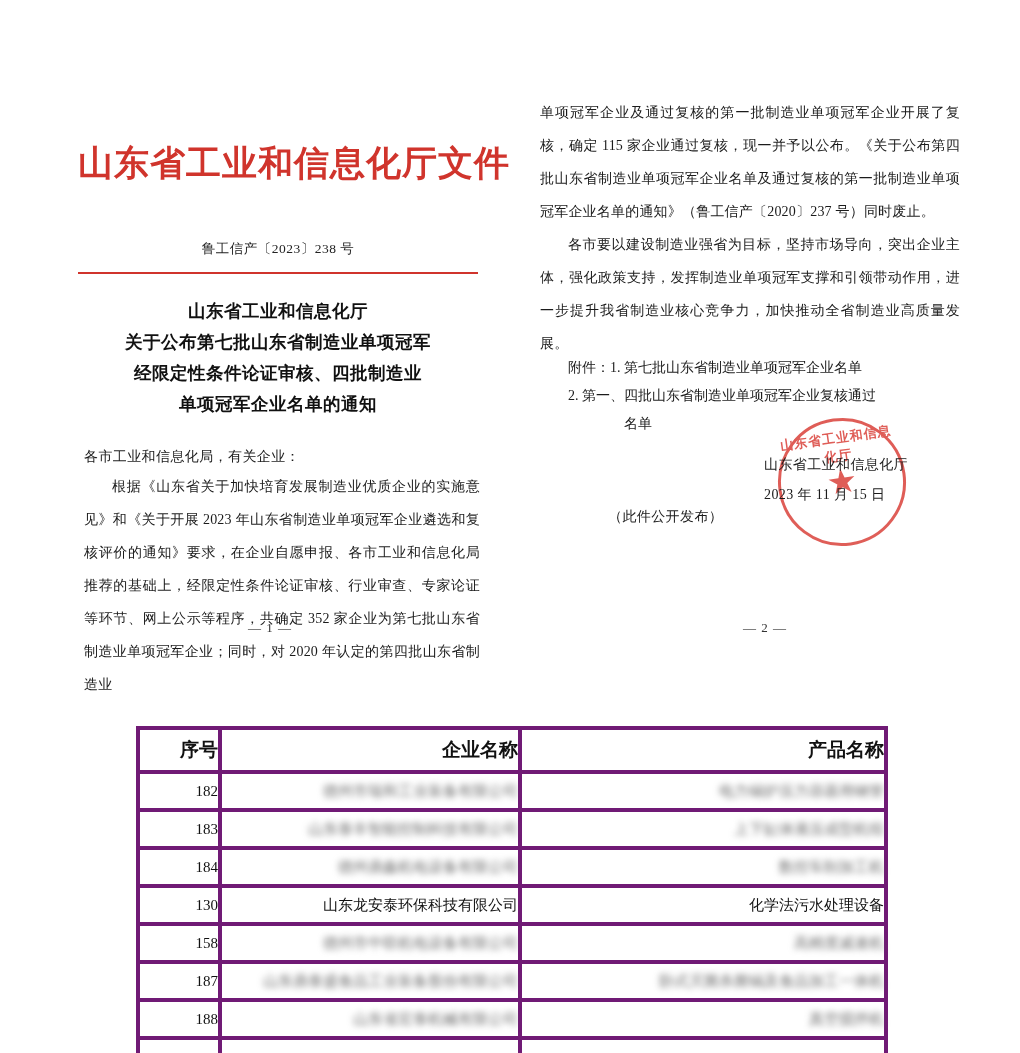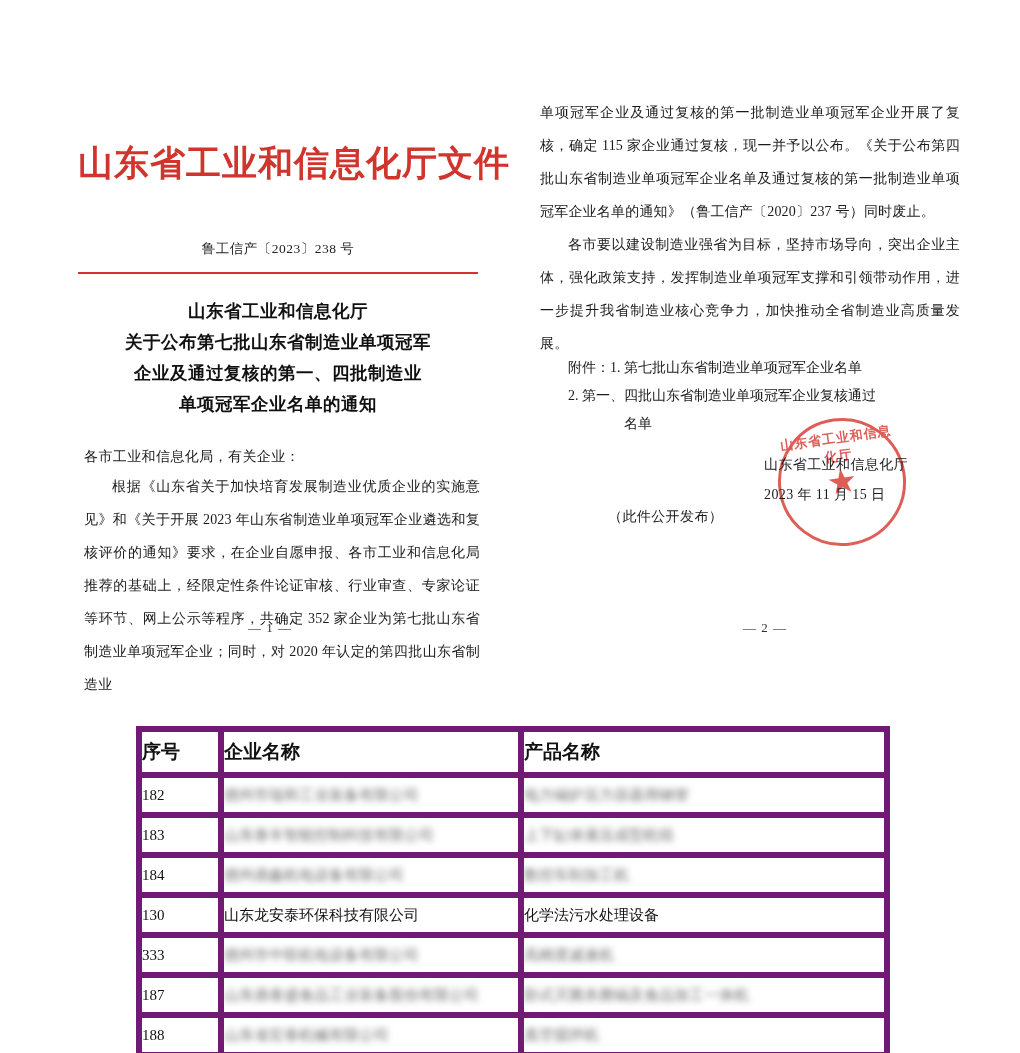--- a/index.html
+++ b/index.html
@@ -201,23 +201,23 @@
     left: 136px;
     width: 748px;
   }
   table.award-table {
     border-collapse: collapse;
     width: 748px;
     table-layout: fixed;
   }
   table.award-table th,
   table.award-table td {
-    border: 6px solid #701a75;
+    border: 4px solid #701a75;
     height: 34px;
-    text-align: left;
+    text-align: right;
     vertical-align: middle;
     font-size: 15px;
     color: #111;
     padding: 0;
   }
   table.award-table th {
     font-weight: bold;
     font-size: 19px;
     height: 40px;
   }
@@ -242,21 +242,21 @@
 
     <div class="masthead">山东省工业和信息化厅文件</div>
 
     <div class="doc-number">鲁工信产〔2023〕238 号</div>
 
     <div class="red-rule"></div>
 
     <div class="title-block">
       <div class="tline">山东省工业和信息化厅</div>
       <div class="tline">关于公布第七批山东省制造业单项冠军</div>
-      <div class="tline">企业及通过复核的第一、四批制造业</div>
+      <div class="tline">经限定性条件论证审核、四批制造业</div>
       <div class="tline">单项冠军企业名单的通知</div>
     </div>
 
     <div class="salutation">各市工业和信息化局，有关企业：</div>
 
     <div class="body-left">
       <p class="para indent">根据《山东省关于加快培育发展制造业优质企业的实施意见》和《关于开展 2023 年山东省制造业单项冠军企业遴选和复核评价的通知》要求，在企业自愿申报、各市工业和信息化局推荐的基础上，经限定性条件论证审核、行业审查、专家论证等环节、网上公示等程序，共确定 352 家企业为第七批山东省制造业单项冠军企业；同时，对 2020 年认定的第四批山东省制造业</p>
     </div>
 
     <div class="folio">— 1 —</div>
@@ -322,21 +322,21 @@
         <td>184</td>
         <td><span class="cell-inner blurred">德州鼎鑫机电设备有限公司</span></td>
         <td><span class="cell-inner blurred">数控车削加工机</span></td>
       </tr>
       <tr>
         <td>130</td>
         <td><span class="cell-inner">山东龙安泰环保科技有限公司</span></td>
         <td><span class="cell-inner">化学法污水处理设备</span></td>
       </tr>
       <tr>
-        <td>333</td>
+        <td>158</td>
         <td><span class="cell-inner blurred">德州市中联机电设备有限公司</span></td>
         <td><span class="cell-inner blurred">高精度减速机</span></td>
       </tr>
       <tr>
         <td>187</td>
         <td><span class="cell-inner blurred">山东鼎泰盛食品工业装备股份有限公司</span></td>
         <td><span class="cell-inner blurred">卧式灭菌杀菌锅及食品加工一体机</span></td>
       </tr>
       <tr>
         <td>188</td>

